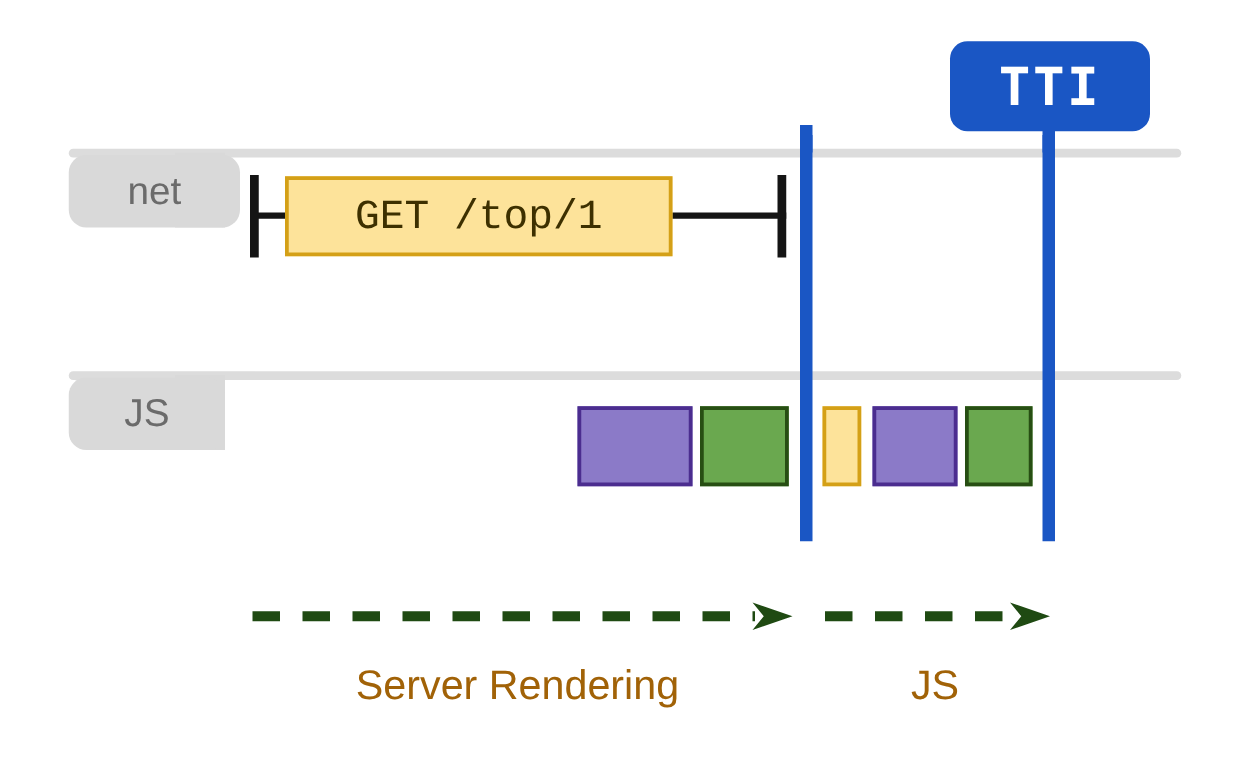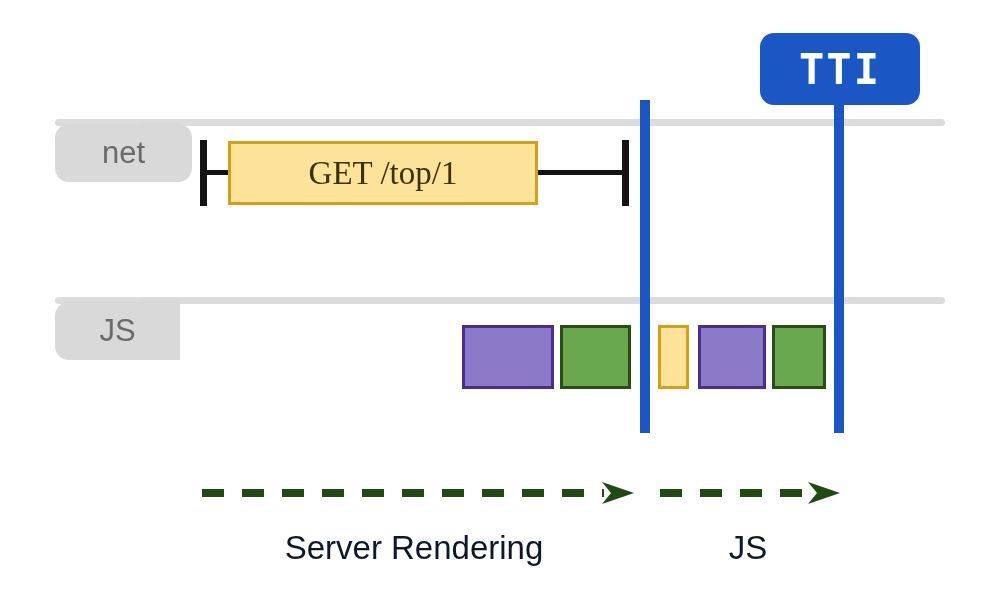--- a/index.html
+++ b/index.html
@@ -56,21 +56,21 @@
   .net-box {
     position: absolute;
     background: #fde39a;
     border: 3px solid #d4a017;
     box-sizing: border-box;
     display: flex;
     align-items: center;
     justify-content: center;
     color: #3d3000;
     font-size: 33px;
-    font-family: Liberation Serif, serif;
+    font-family: Liberation Mono, monospace;
     white-space: nowrap;
   }
 
   
   .js-block {
     position: absolute;
     box-sizing: border-box;
     border-width: 3px;
     border-style: solid;
   }
@@ -100,21 +100,21 @@
     letter-spacing: 2px;
   }
 
   
   .anno-arrow {
     position: absolute;
     height: 24px;
   }
   .anno-label {
     position: absolute;
-    color: #0f172a;
+    color: #a16207;
     font-size: 33px;
     font-family: "Liberation Sans", sans-serif;
     white-space: nowrap;
     text-align: center;
   }
 </style>
 </head>
 <body>
 
 <div id="stage">

